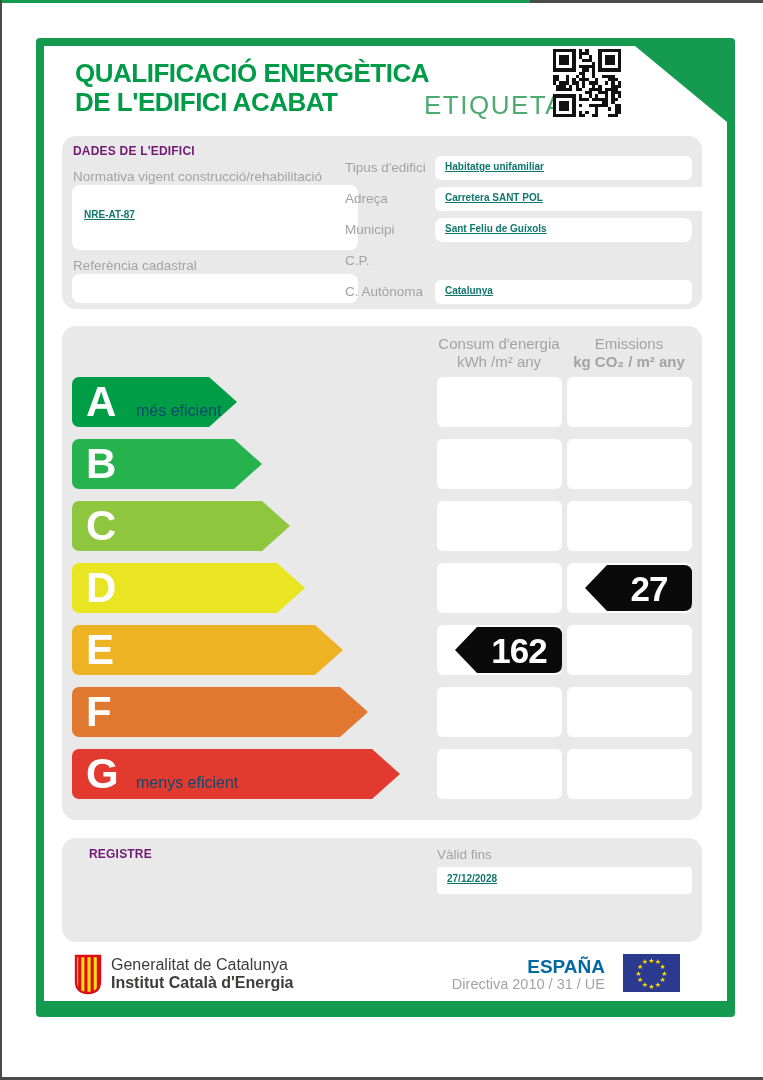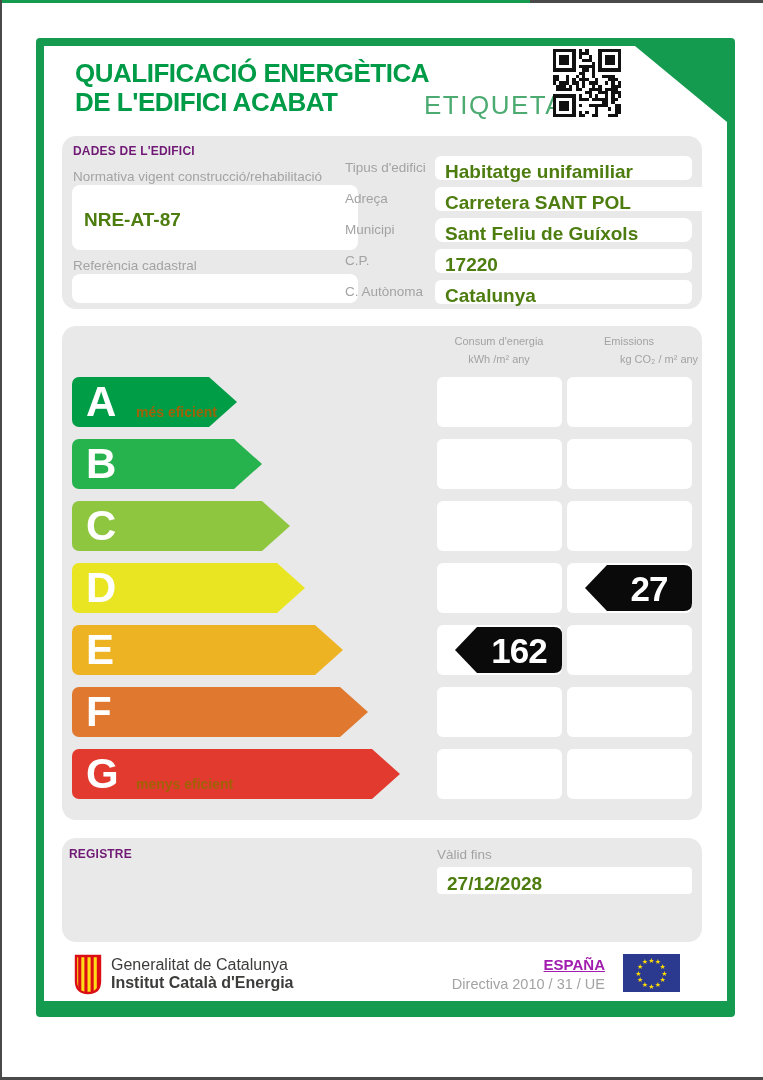--- a/index.html
+++ b/index.html
@@ -1,31 +1,31 @@
 <!DOCTYPE html>
 <html><head>
 <meta charset="utf-8">
 <style>
   html,body{margin:0;padding:0;}
   body{width:763px;height:1080px;background:#fff;font-family:"Liberation Sans",sans-serif;position:relative;overflow:hidden;}
   .abs{position:absolute;}
   .panel{position:absolute;background:#E9E9E9;border-radius:14px;}
   .wbox{position:absolute;background:#FFFFFF;border-radius:8px;}
   .lab{position:absolute;color:#A3A3A3;font-size:13.5px;white-space:nowrap;}
-  .val{position:absolute;color:#4d7c0f;font-weight:bold;font-size:19px;white-space:nowrap;}
+  .val{position:absolute;color:#0f766e;font-weight:bold;font-size:10px;white-space:nowrap;text-decoration:underline;}
   .ph{position:absolute;font-weight:bold;color:#701a75;font-size:12px;letter-spacing:.2px;white-space:nowrap;}
   .frame{position:absolute;left:36px;top:38px;width:699px;height:979px;box-sizing:border-box;
          border:8px solid #149B50;border-bottom-width:16px;border-radius:4px;}
   .title{position:absolute;font-weight:bold;color:#009B47;font-size:26px;letter-spacing:-.5px;white-space:nowrap;}
   .etiq{position:absolute;color:#4DAB72;font-size:26px;letter-spacing:1.5px;white-space:nowrap;}
-  .colhdr{position:absolute;color:#A3A3A3;font-size:11px;text-align:center;white-space:nowrap;transform:translateX(-50%);}
+  .colhdr{position:absolute;color:#A3A3A3;font-size:15px;text-align:center;white-space:nowrap;transform:translateX(-50%);}
   .scale-row{position:absolute;left:0;top:0;height:50px;}
   .vbox{position:absolute;width:125px;height:50px;background:#fff;border-radius:6px;}
   .letter{position:absolute;left:14px;top:0;color:#fff;font-weight:bold;font-size:42px;line-height:50px;}
-  .efflabel{position:absolute;left:64px;bottom:7px;color:#a16207;font-weight:bold;font-size:14px;white-space:nowrap;}
+  .efflabel{position:absolute;left:64px;bottom:7px;color:#0c4a6e;font-weight:normal;font-size:16px;white-space:nowrap;}
   .badge{position:absolute;width:107px;height:46px;}
   .footer-org{position:absolute;color:#3C3C3B;font-size:16px;white-space:nowrap;}
   .edge{position:absolute;background:#4a4a4a;}
 </style>
 </head>
 <body>
 
 <div class="edge" style="left:0;top:0;width:530px;height:3px;background:#149B50;"></div>
 <div class="edge" style="left:530px;top:0;width:233px;height:3px;"></div>
 <div class="edge" style="left:0;top:0;width:2px;height:1080px;"></div>
@@ -204,34 +204,31 @@
   </div>
   <div class="lab" style="left:283px;top:55px;">Adreça</div>
   <div class="wbox" style="left:373px;top:51px;width:257px;height:24px;border-radius:6px;padding-left:24px;">
     <span class="val" style="left:10px;top:5px;">Carretera SANT POL</span>
   </div>
   <div class="lab" style="left:283px;top:86px;">Municipi</div>
   <div class="wbox" style="left:373px;top:82px;width:257px;height:24px;border-radius:8px;">
     <span class="val" style="left:10px;top:5px;">Sant Feliu de Guíxols</span>
   </div>
   <div class="lab" style="left:283px;top:117px;">C.P.</div>
-  <div class="wbox" style="left:373px;top:113px;width:257px;height:24px;border-radius:6px;">
-    <span class="val" style="left:10px;top:5px;">17220</span>
-  </div>
   <div class="lab" style="left:283px;top:148px;">C. Autònoma</div>
   <div class="wbox" style="left:373px;top:144px;width:257px;height:24px;border-radius:6px;">
     <span class="val" style="left:10px;top:5px;">Catalunya</span>
   </div>
 </div>
 
 <div class="panel" id="scale-panel" style="left:62px;top:326px;width:640px;height:494px;">
   <div class="colhdr" style="left:437px;top:9px;">Consum d'energia</div>
   <div class="colhdr" style="left:437px;top:27px;">kWh /m²  any</div>
   <div class="colhdr" style="left:567px;top:9px;">Emissions</div>
-  <div class="colhdr" style="left:597px;top:27px;">kg CO₂  / m²  any</div>
+  <div class="colhdr" style="left:567px;top:27px;font-weight:bold;">kg CO₂  / m²  any</div>
 
 <div class="scale-row" style="top: 51px; left: 10px; width: 620px;">
       <svg width="165" height="50" style="position: absolute; left: 0px; top: 0px;">
         <path d="M7 0 H 137 L 165 25 L 137 50 H 7 A 7 7 0 0 1 0 43 V 7 A 7 7 0 0 1 7 0 Z" fill="#009D47"></path>
       </svg>
       <span class="letter">A</span>
       <span class="efflabel">més eficient</span>
       <div class="vbox" style="left: 365px; top: 0px;"></div>
       <div class="vbox" style="left: 495px; top: 0px;"></div>
     </div>
@@ -288,21 +285,21 @@
       <path d="M0 23 L22 0 H 99 Q107 0 107 8 V 38 Q107 46 99 46 H 22 Z" fill="#0A0A0A"></path>
       <text x="64" y="36" text-anchor="middle" fill="#fff" font-family="&quot;Liberation Sans&quot;, sans-serif" font-size="35" font-weight="bold" letter-spacing="-1">162</text>
     </svg>
     <svg class="badge" width="107" height="46" style="left: 523px; top: 239px;">
       <path d="M0 23 L22 0 H 99 Q107 0 107 8 V 38 Q107 46 99 46 H 22 Z" fill="#0A0A0A"></path>
       <text x="64" y="36" text-anchor="middle" fill="#fff" font-family="&quot;Liberation Sans&quot;, sans-serif" font-size="35" font-weight="bold" letter-spacing="-1">27</text>
     </svg>
   </div>
 
 <div class="panel" style="left:62px;top:838px;width:640px;height:104px;">
-  <div class="ph" style="left:7px;top:9px;">REGISTRE</div>
+  <div class="ph" style="left:27px;top:9px;">REGISTRE</div>
   <div class="lab" style="left:375px;top:9px;">Vàlid fins</div>
   <div class="wbox" style="left:375px;top:29px;width:255px;height:27px;border-radius:4px;">
     <span class="val" style="left:10px;top:6px;">27/12/2028</span>
   </div>
 </div>
 
 <svg class="abs" style="left:74px;top:954px;" width="28" height="41" viewBox="0 0 28 41">
   <defs>
       <clipPath id="shld">
         <path d="M2 2 H26 V27 Q26 39 14 39 Q2 39 2 27 Z"></path>
@@ -312,21 +309,21 @@
     <rect x="0" y="0" width="28" height="41" fill="#FFDD15"></rect>
     <rect x="4.2" y="0" width="3.1" height="41" fill="#DB0D15"></rect>
     <rect x="10.4" y="0" width="3.1" height="41" fill="#DB0D15"></rect>
     <rect x="16.6" y="0" width="3.1" height="41" fill="#DB0D15"></rect>
     <rect x="22.8" y="0" width="3.1" height="41" fill="#DB0D15"></rect>
   </g>
   <path d="M2 2 H26 V27 Q26 39 14 39 Q2 39 2 27 Z" fill="none" stroke="#DB0D15" stroke-width="2.4"></path>
 </svg>
 <div class="footer-org" style="left:111px;top:956px;">Generalitat de Catalunya</div>
 <div class="footer-org" style="left:111px;top:974px;font-weight:bold;">Institut Català d'Energia</div>
-<div class="abs" style="left:450px;top:956px;width:155px;text-align:right;font-weight:bold;font-size:15px;color:#a21caf;text-decoration:underline;">ESPAÑA</div>
+<div class="abs" style="left:450px;top:956px;width:155px;text-align:right;font-weight:bold;font-size:19px;color:#0369a1;">ESPAÑA</div>
 <div class="abs" style="left:400px;top:976px;width:205px;text-align:right;font-size:14.5px;color:#A3A3A3;">Directiva 2010 / 31 / UE</div>
 <svg class="abs" id="euflag" style="left:623px;top:954px;" width="57" height="38" viewBox="0 0 57 38">
   <rect width="57" height="38" fill="#2B3A8F"></rect>
 <text x="28.5" y="8.5" text-anchor="middle" font-size="7" fill="#FFDD00">★</text>
     <text x="35" y="10.241669750802297" text-anchor="middle" font-size="7" fill="#FFDD00">★</text>
     <text x="39.7583302491977" y="14.999999999999998" text-anchor="middle" font-size="7" fill="#FFDD00">★</text>
     <text x="41.5" y="21.5" text-anchor="middle" font-size="7" fill="#FFDD00">★</text>
     <text x="39.758330249197705" y="27.999999999999996" text-anchor="middle" font-size="7" fill="#FFDD00">★</text>
     <text x="35" y="32.758330249197705" text-anchor="middle" font-size="7" fill="#FFDD00">★</text>
     <text x="28.5" y="34.5" text-anchor="middle" font-size="7" fill="#FFDD00">★</text>

